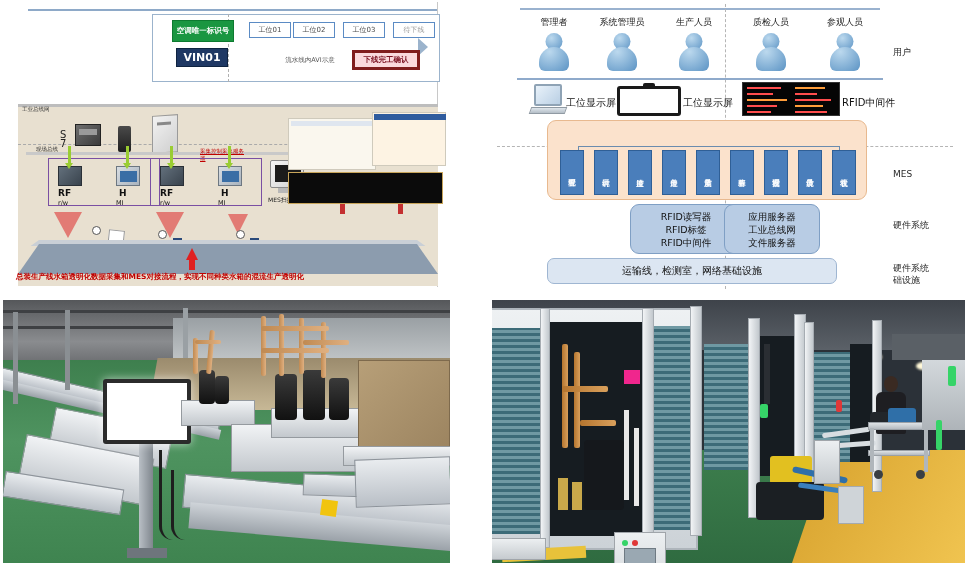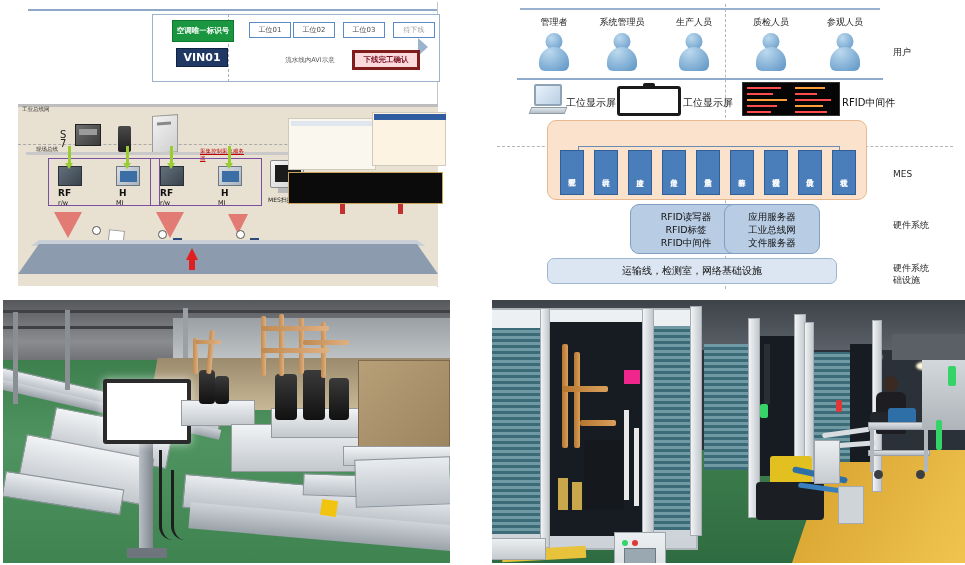--- a/index.html
+++ b/index.html
@@ -403,20 +403,21 @@
     </div>
     <div class="thumb2">
       <div class="tbar"></div>
     </div>
 
     <div class="led-board">
     </div>
     <div class="led-stand" style="left:340px;"></div>
     <div class="led-stand" style="left:398px;"></div>
 
+    <div class="caption-red">总装生产线水箱透明化数据采集和MES对接流程，实现不同种类水箱的混流生产透明化</div>
   </div>
 
   <div>
     <div class="tr-rule-top"></div>
     <div class="tr-vsep"></div>
 
     <div class="user-col" style="left:515px;">
       <div class="user-label">管理者</div>
       <div class="person">
           <div class="head"></div>

